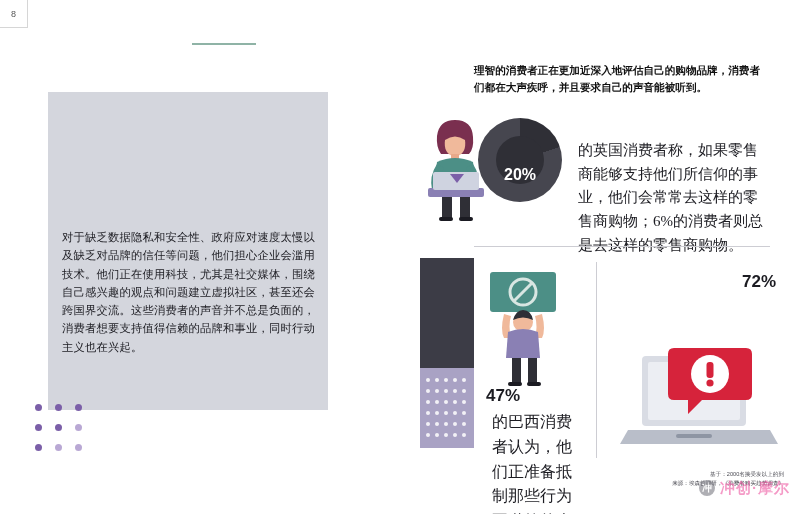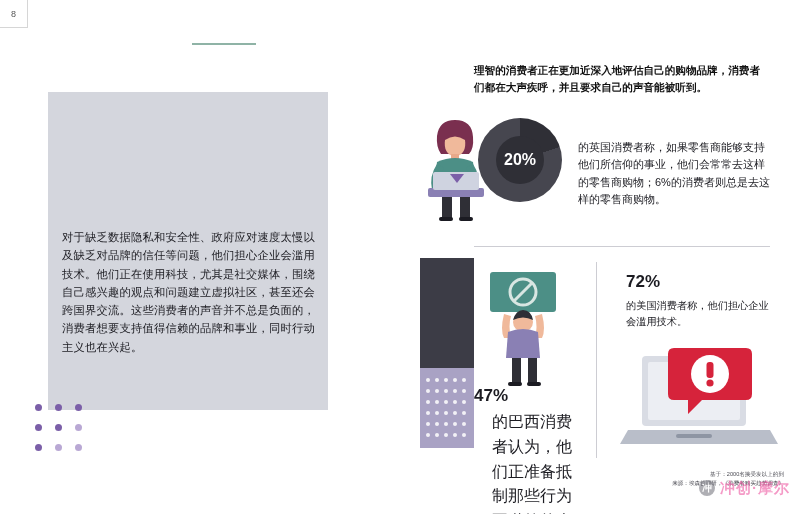--- a/index.html
+++ b/index.html
@@ -116,36 +116,37 @@
   .donut::after {
     content: "";
     position: absolute;
     left: 18px; top: 18px;
     width: 48px; height: 48px;
     border-radius: 50%;
     background: #2f2f36;
   }
   .donut-label {
     position: absolute;
-    left: 0; top: 0;
+    left: 0; top: 15px;
     width: 84px; height: 84px;
     display: flex; align-items: center; justify-content: center;
     color: #fff;
     font-size: 16px;
     font-weight: bold;
     z-index: 3;
   }
   .stat1-text {
     position: absolute;
     left: 578px;
     top: 139px;
     width: 192px;
-    font-size: 11px;
+    font-size: 15px;
     line-height: 1.58;
     color: #1c1c22;
+    font-family: Liberation Serif, serif;
   }
 
   
   .woman {
     position: absolute;
     left: 404px;
     top: 112px;
     width: 110px;
     height: 110px;
   }
@@ -187,20 +188,21 @@
     position: absolute;
     left: 474px;
     top: 386px;
     width: 108px;
   }
   .stat2 .big {
     font-size: 17px;
     font-weight: bold;
     color: #1c1c22;
     margin-bottom: 4px;
+    padding-left: 12px;
   }
   .stat2 .cap {
     font-size: 16px;
     line-height: 1.55;
     color: #1c1c22;
     margin-left: 18px;
   }
 
   
   .v-rule {
@@ -211,20 +213,21 @@
     height: 196px;
     background: #cdcdd3;
   }
 
   
   .stat3 {
     position: absolute;
     left: 626px;
     top: 272px;
     width: 150px;
+    text-align: right;
   }
   .stat3 .big {
     font-size: 17px;
     font-weight: bold;
     color: #1c1c22;
     margin-bottom: 6px;
   }
   .stat3 .cap {
     font-size: 10.2px;
     line-height: 1.55;
@@ -395,21 +398,20 @@
 
   <div class="stat2">
     <div class="big">47%</div>
     <div class="cap">的巴西消费者认为，他们正准备抵制那些行为不道德的企业。</div>
   </div>
 
   <div class="v-rule"></div>
 
   <div class="stat3">
     <div class="big">72%</div>
-    <div class="cap">的美国消费者称，他们担心企业会滥用技术。</div>
   </div>
 
   <svg class="laptop" viewBox="0 0 170 130">
 
     <rect x="28" y="26" width="104" height="70" rx="4" fill="#d9dce4"></rect>
     <rect x="34" y="32" width="92" height="58" rx="2" fill="#eceef3"></rect>
 
     <path d="M14 100 l142 0 l8 14 l-158 0 z" fill="#b9bec9"></path>
     <rect x="62" y="104" width="36" height="4" rx="2" fill="#8e95a3"></rect>
 

